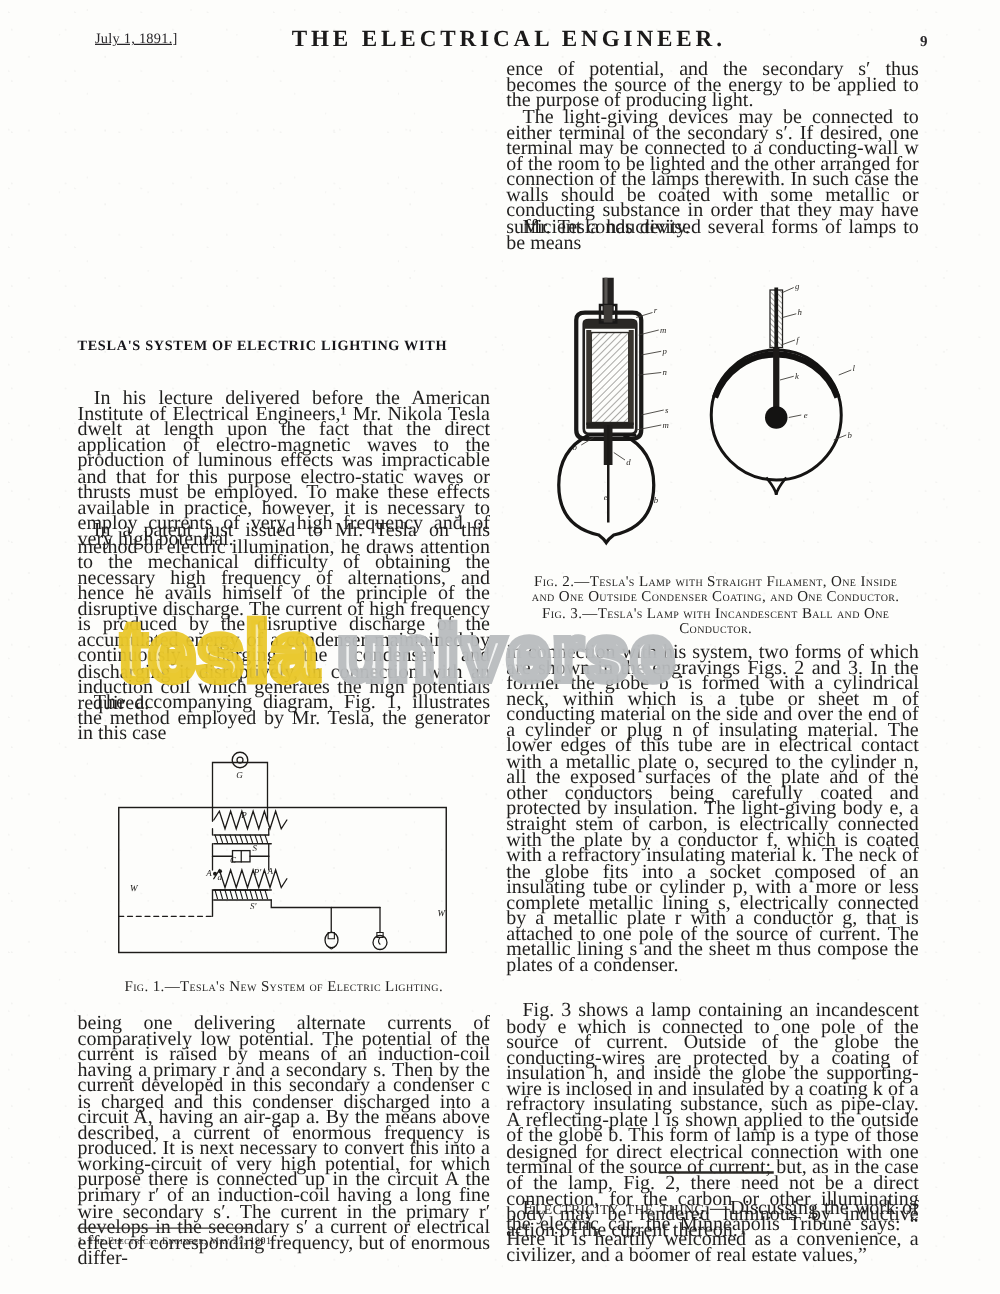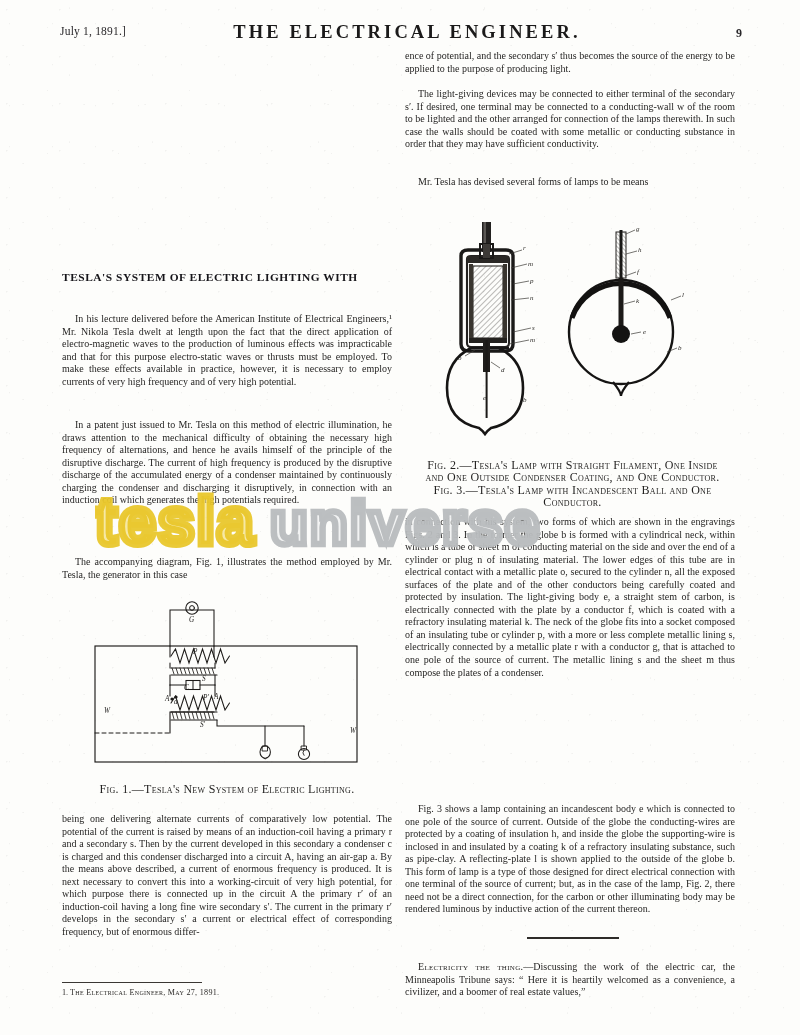--- a/index.html
+++ b/index.html
@@ -16,43 +16,44 @@
     background:#fdfdfb;
   }
 
   
   .runhead{
     position:absolute;
     left:0;right:0;top:22px;
     height:26px;
   }
   .runhead .issue{
-    position:absolute;left:60px;top:3px;
+    position:absolute;left:76px;top:3px;
     font-size:11.5px;letter-spacing:.2px;
     color:#29272a;
+    text-decoration:underline;
   }
   .runhead .journal{
     position:absolute;left:0;right:0;top:0;
     text-align:center;
     font-size:18.5px;
     letter-spacing:3.1px;
     font-weight:700;
     color:#1b1a1a;
     padding-left:14px;
   }
   .runhead .folio{
     position:absolute;right:58px;top:4px;
     font-size:12px;font-weight:700;color:#29272a;
   }
 
   
   .col{
     position:absolute;
     width:330px;
-    font-size:10px;
+    font-size:16px;
     line-height:12.55px;
     text-align:justify;
     text-justify:inter-word;
     color:#201f1e;
   }
   .col.left{left:62px;}
   .col.right{left:405px;}
 
   .col p{margin:0;text-indent:13px;}
   .col p.noind{text-indent:0;}

